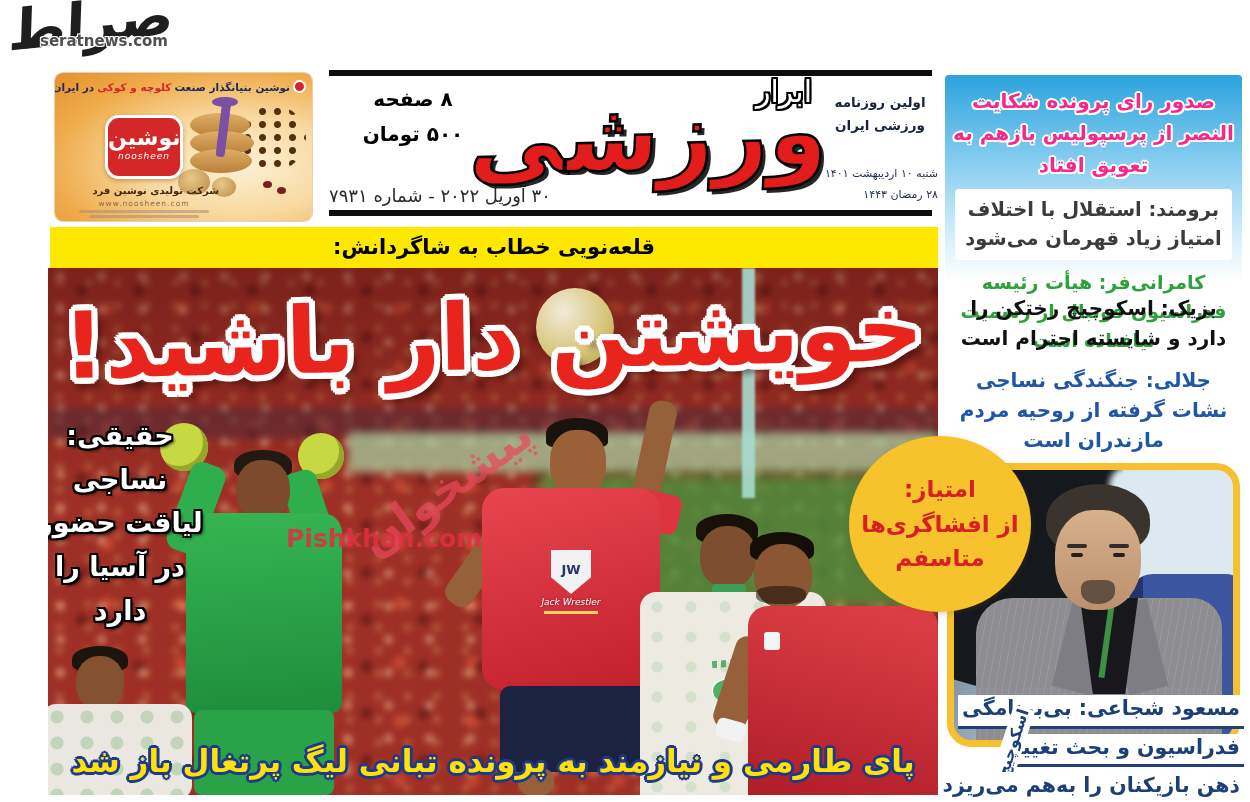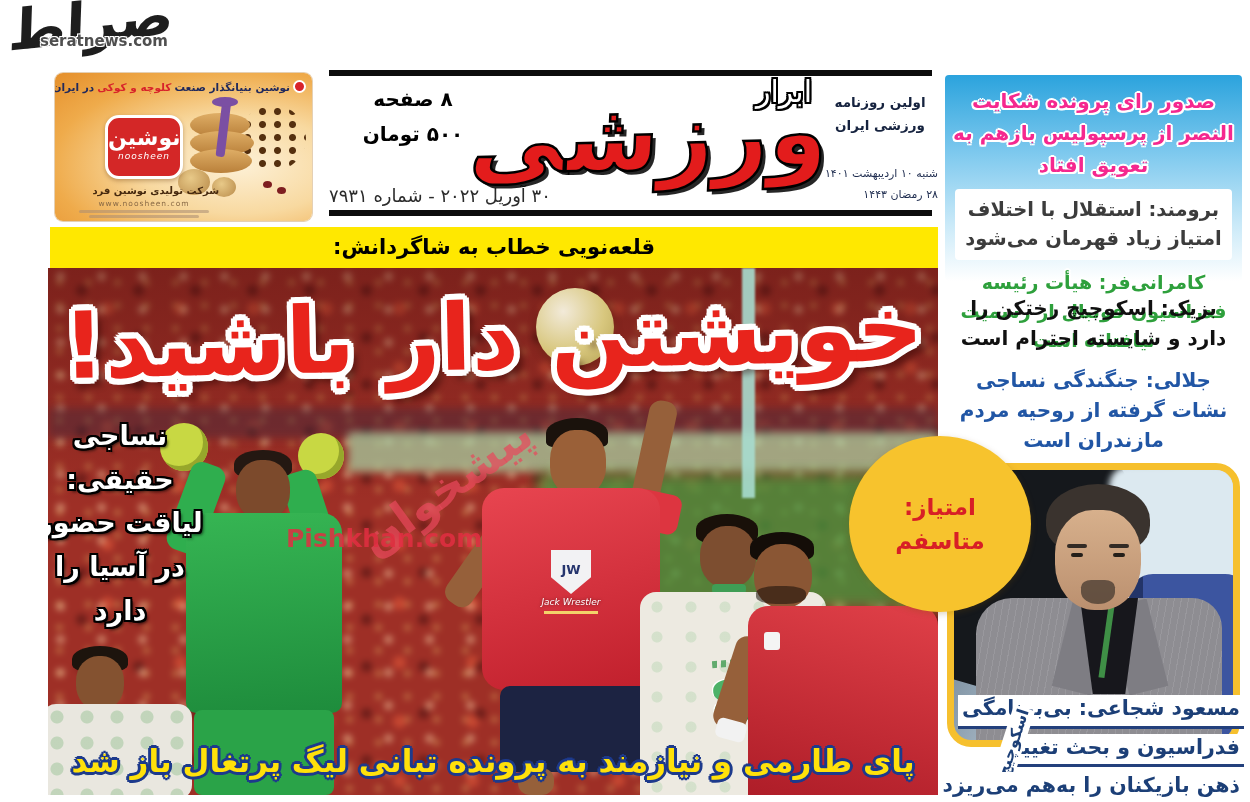--- a/index.html
+++ b/index.html
@@ -356,29 +356,30 @@
     <div class="fig rr-hair" style="left:702px;top:264px;"></div>
     <div class="fig rr-head" style="left:706px;top:276px;"></div>
     <div class="fig rr-beard" style="left:708px;top:318px;"></div>
     <div class="fig skin rr-armdn" style="left:676px;top:368px;"></div>
     <div class="fig rr-torso" style="left:700px;top:338px;"></div>
     <div class="fig rr-crest" style="left:716px;top:364px;"></div>
     <div class="fig wristband" style="left:668px;top:452px;"></div>
 
     <div class="photo-headline ow-big">خویشتن دار باشید!</div>
     <div class="left-head">
+      <span class="ob-sm">حقیقی:</span>
       <span class="ob-sm">نساجی</span>
-      <span class="ob-sm">حقیقی:</span>
       <span class="ob-sm">لیاقت حضور</span>
       <span class="ob-sm">در آسیا را</span>
       <span class="ob-sm">دارد</span>
     </div>
     <div class="pish-fa">پیشخوان</div>
     <div class="pish-en">Pishkhan.com</div>
     <div class="strip onavy">پای طارمی و نیازمند به پرونده تبانی لیگ پرتغال باز شد</div>
   </div>
 
   <div class="abs bubble">
     <div>امتیاز:</div>
+    <div>از افشاگری‌ها</div>
     <div>متاسفم</div>
   </div>
 
 </div>
 
 </body></html>

